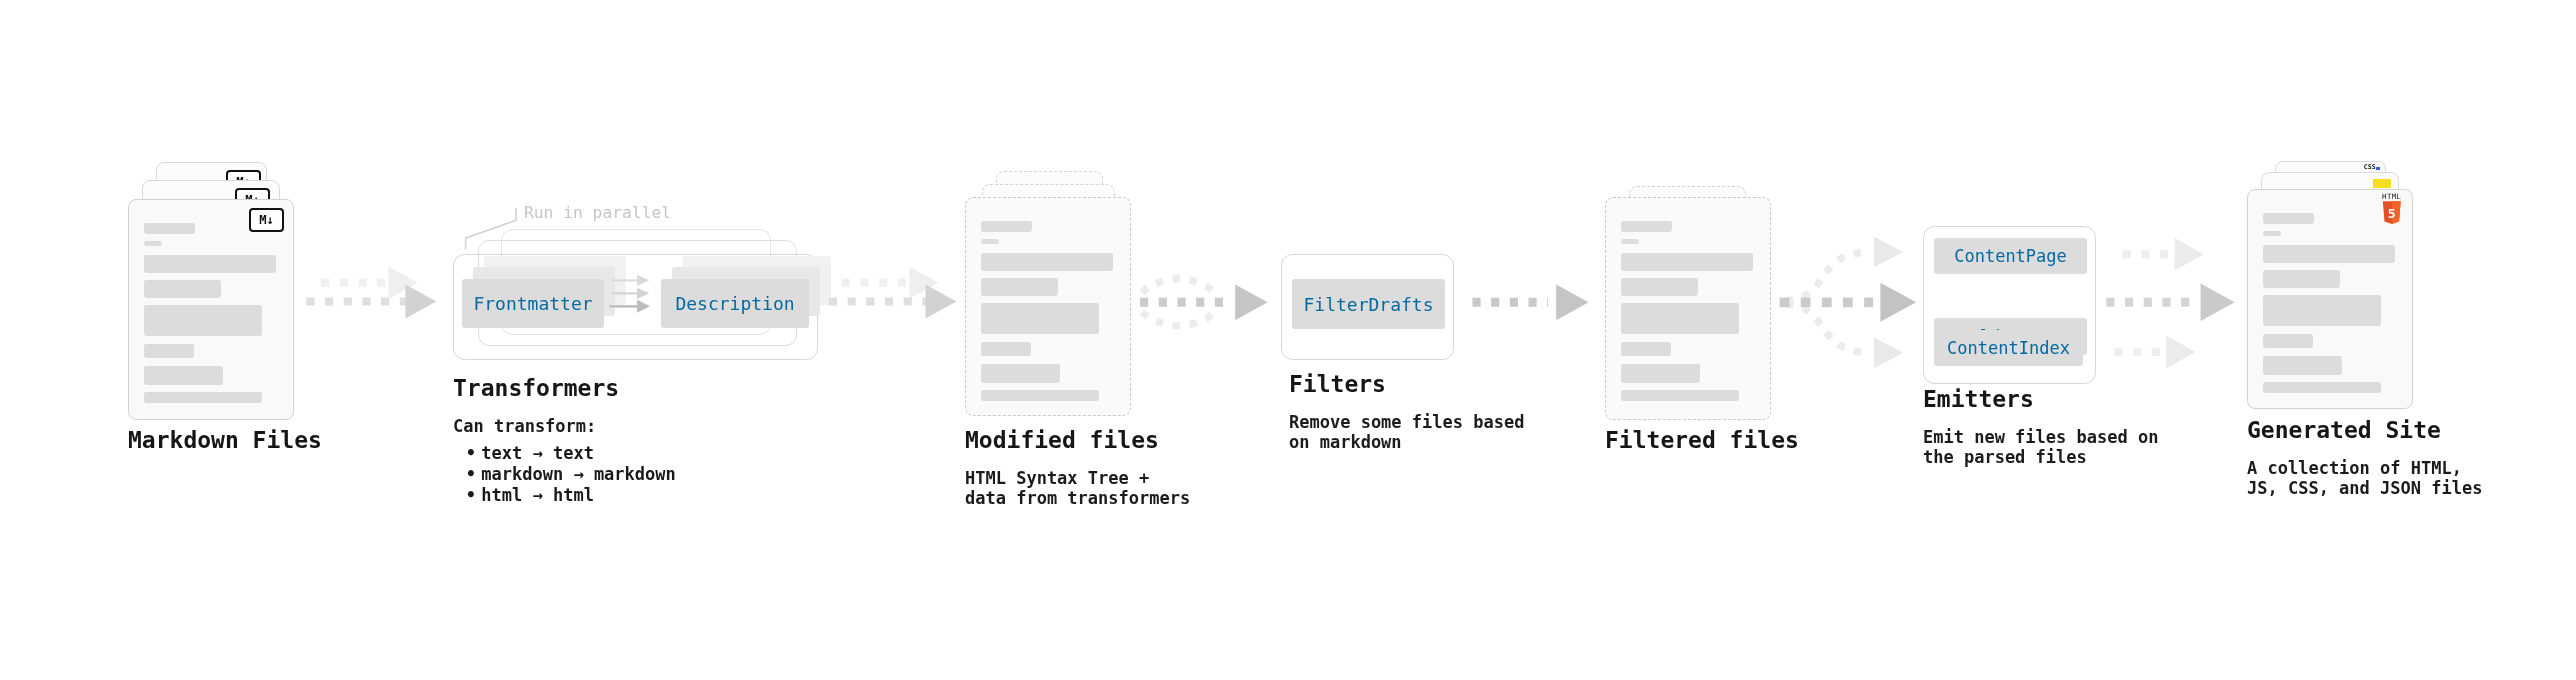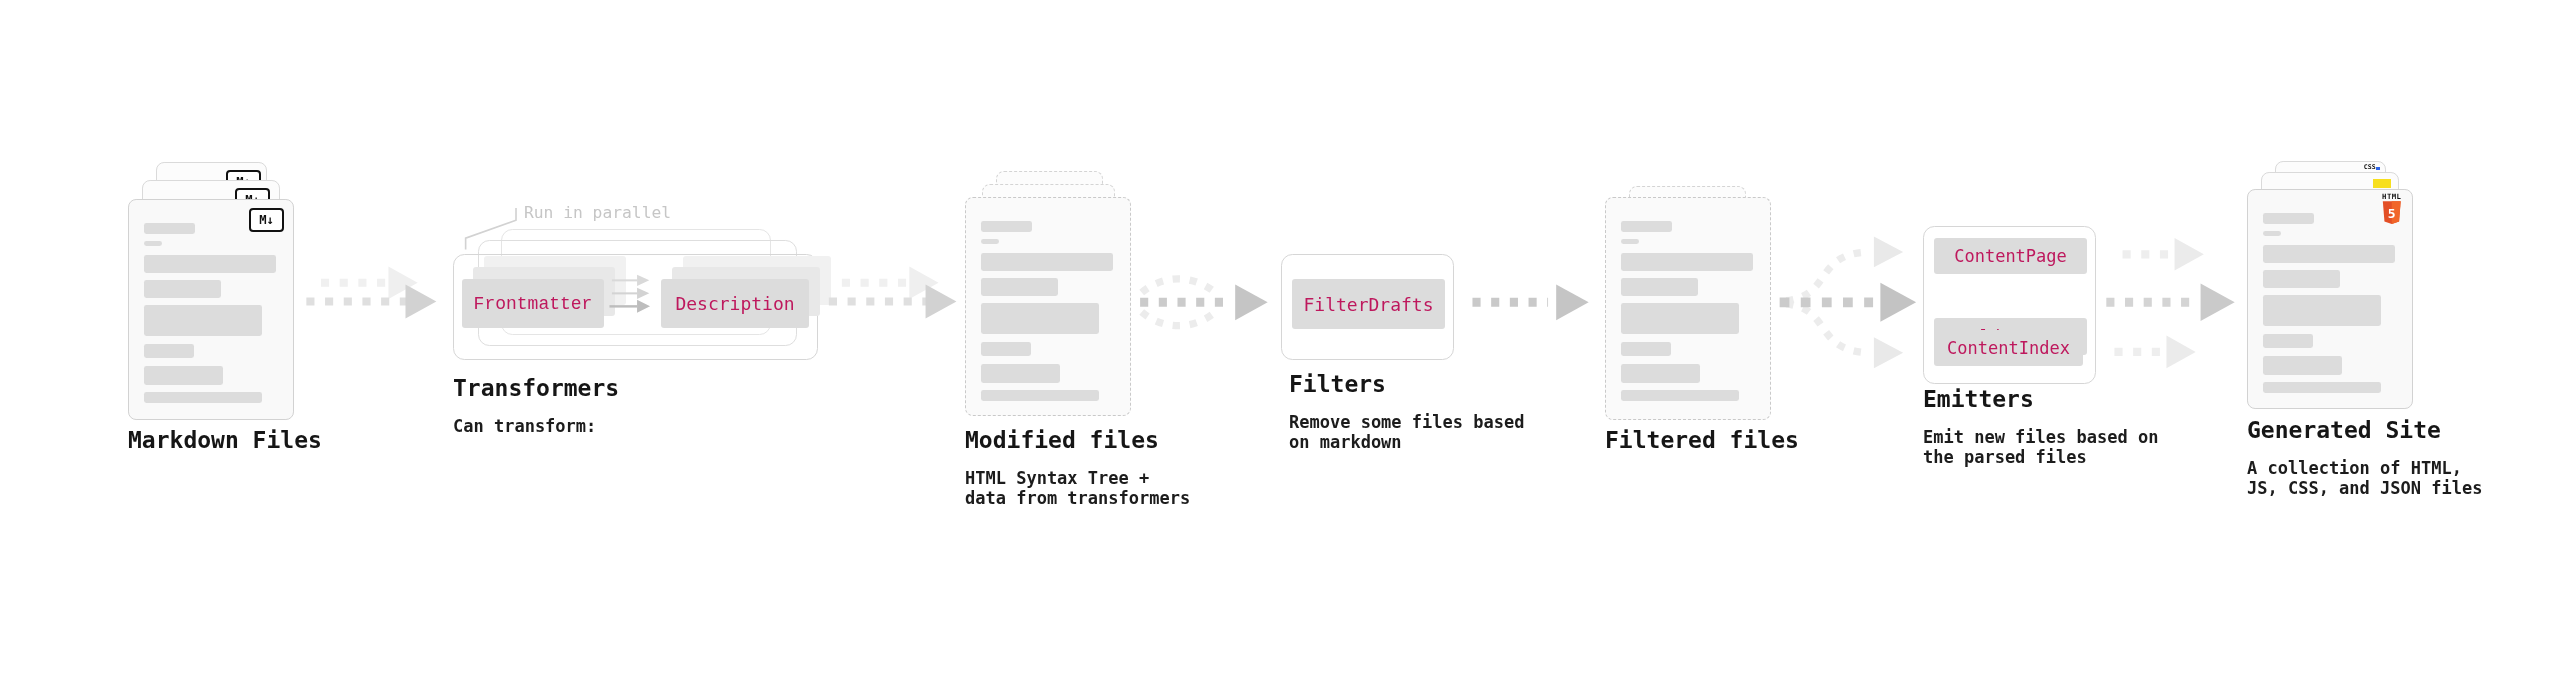--- a/index.html
+++ b/index.html
@@ -27,37 +27,37 @@
   .bar:nth-child(7){ width:79px;  height:19.5px; }
   .bar:nth-child(8){ width:118px; height:10.6px; margin-bottom:0; }
 
   
   .badge-md { position:absolute; top:8.1px; right:9px; width:31px; height:19.5px;
     border:2.4px solid #111; border-radius:4.1px; background:#fff;
     font-weight:bold; font-size:12.2px; line-height:1; color:#111;
     display:flex; align-items:center; justify-content:center; }
   .badge-html5 { position:absolute; top:3.3px; right:9.8px; width:21px;
     display:flex; flex-direction:column; align-items:center; }
-  .badge-html5 .word { font-size:7.3px; font-weight:bold; letter-spacing:0.4px; color:#111; line-height:1.1; }
+  .badge-html5 .word { font-size:7.3px; font-weight:normal; letter-spacing:0.4px; color:#111; line-height:1.1; }
   .badge-css { position:absolute; top:2.4px; right:4.9px; width:16.3px;
     display:flex; flex-direction:row; align-items:center; }
   .badge-css .word { font-size:6.5px; font-weight:bold; color:#111; line-height:1.1; }
   .badge-css .bluebar { width:13px; height:3.3px; margin-top:0.8px; }
   .badge-js { position:absolute; top:5.7px; right:7.3px; width:18px; height:9px; }
 
   
   .outline-box { position:absolute; box-sizing:border-box; background:transparent;
     border:1.6px solid #d6d6d6; border-radius:11.4px; }
   .outline-box.l2 { border-color:#dedede; }
   .outline-box.l3 { border-color:#e5e5e5; }
 
   
   .pill { position:absolute; background:#dcdcdc; border-radius:3px;
     display:flex; align-items:center; justify-content:center;
-    font-size:18px; color:#be185d; white-space:nowrap; }
+    font-size:18px; color:#0369a1; white-space:nowrap; }
   .pill.small { font-size:17px; }
   .pill.ghost1 { background:#e8e8e8; }
   .pill.ghost2 { background:#f1f1f1; }
 
   
   .label-block { position:absolute;font-weight:bold; }
   .heading { font-size:23px; line-height:1.15; color:#161616; white-space:nowrap; }
   .caption { font-size:17px; line-height:20.3px; color:#1c1c1c; white-space:nowrap; margin-top:14.6px; }
   .bullets { margin-top:6.5px; }
   .bullet-row { font-size:17px; line-height:21px; white-space:nowrap; padding-left:7.3px; }
@@ -96,31 +96,36 @@
     </div>
   </div>
 
   <div>
     <div class="outline-box l3" style="left:501px; top:229px; width:270px; height:106px;"></div>
     <div class="outline-box l2" style="left:478px; top:240px; width:319px; height:106px;"></div>
     <div class="outline-box" style="left:453px; top:254px; width:365px; height:106px;"></div>
 
     <div class="pill ghost2" style="left:484px; top:256px; width:142px; height:49px;"></div>
     <div class="pill ghost1" style="left:473px; top:267px; width:142px; height:49px;"></div>
-    <div class="pill" style="left:462px; top:279px; width:142px; height:49px;font-family:Liberation Mono, monospace;">Frontmatter</div>
+    <div class="pill" style="left:462px; top:279px; width:142px; height:49px;">Frontmatter</div>
 
     <div class="pill ghost2" style="left:683px; top:256px; width:148px; height:49px;"></div>
     <div class="pill ghost1" style="left:672px; top:267px; width:148px; height:49px;"></div>
     <div class="pill" style="left:661px; top:279px; width:148px; height:49px;">Description</div>
 
     <div class="annotation" style="left:524px; top:203px;">Run in parallel</div>
 
     <div class="label-block" style="left:453px; top:375px;">
       <div class="heading">Transformers</div>
       <div class="caption">Can transform:</div>
+      <div class="bullets">
+        <div class="bullet-row"><span class="bullet-char">•</span><span>text → text</span></div>
+        <div class="bullet-row"><span class="bullet-char">•</span><span>markdown → markdown</span></div>
+        <div class="bullet-row"><span class="bullet-char">•</span><span>html → html</span></div>
+      </div>
     </div>
   </div>
 
   <div>
     <div class="card dashed back" style="left:996px; top:171px; width:107px; height:98px;"></div>
     <div class="card dashed back" style="left:982px; top:184px; width:133px; height:98px;"></div>
     <div class="card dashed" style="left:965px; top:197px; width:166px; height:219px;">
       <div class="bars">
         <div class="bar"></div>
           <div class="bar"></div>

